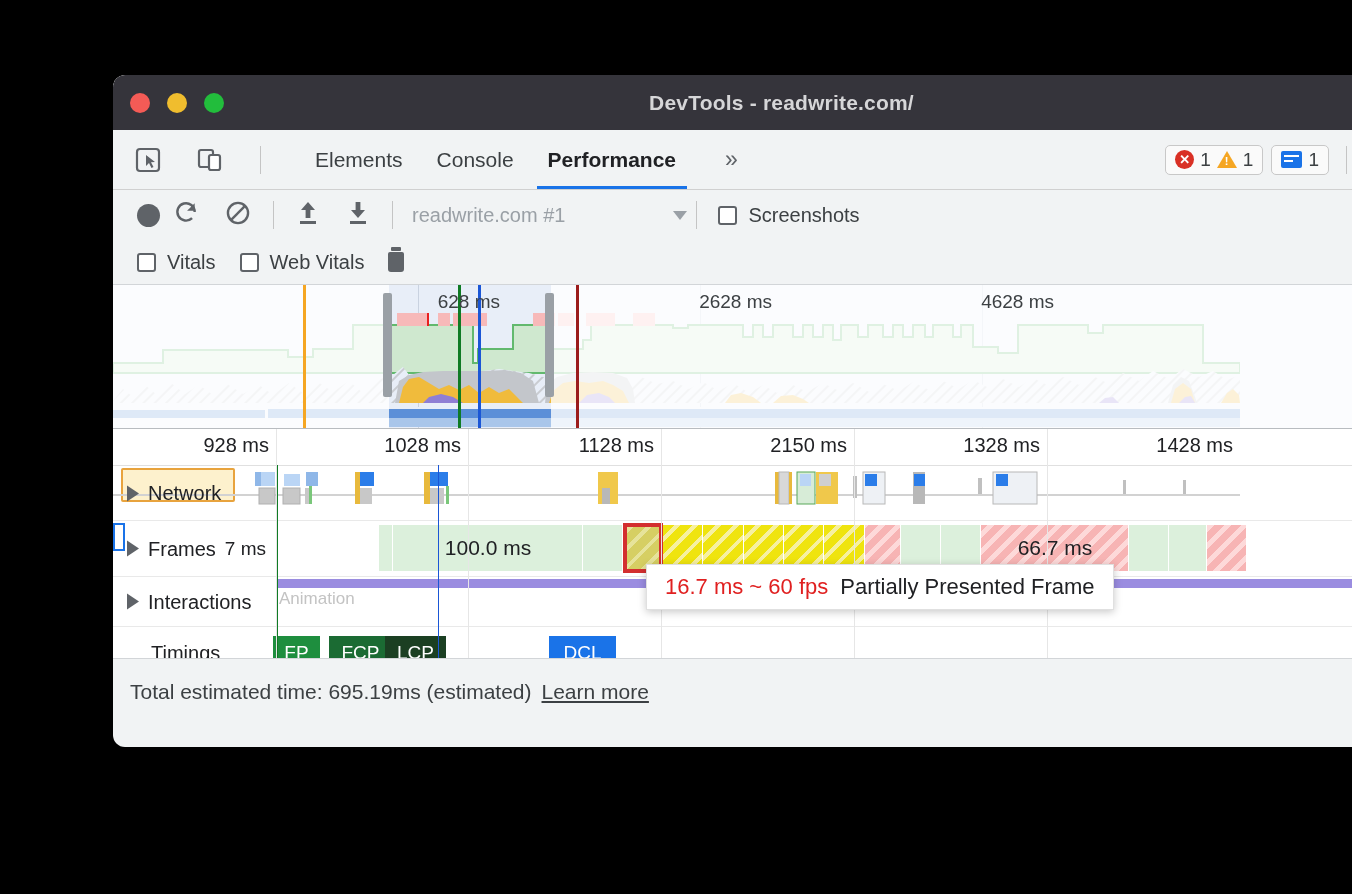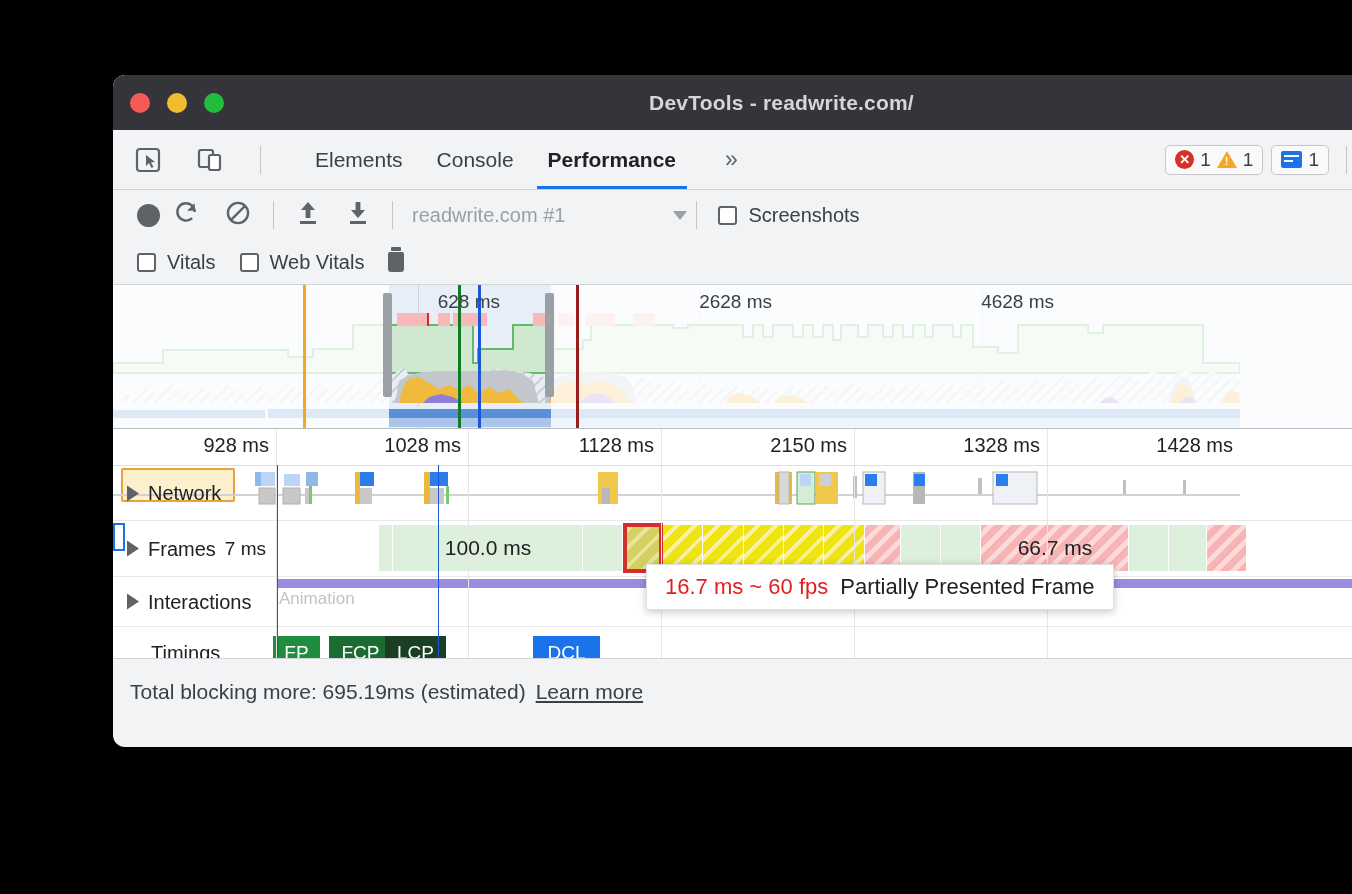--- a/index.html
+++ b/index.html
@@ -644,27 +644,27 @@
         </div>
       </div>
 
       <div class="track" style="height:52px;border-bottom:none;">
         <div class="track-label" style="left:38px;">
           <span>Timings</span>
         </div>
         <div class="chip" style="left:160px;width:48px;background:#1e8e3e;">FP</div>
         <div class="chip" style="left:208px;width:64px;background:#1b6b33;margin-left:8px;">FCP</div>
         <div class="chip" style="left:272px;width:62px;background:#1b3f22;">LCP</div>
-        <div class="chip" style="left:420px;width:68px;background:#1a73e8;">DCL</div>
+        <div class="chip" style="left:436px;width:68px;background:#1a73e8;">DCL</div>
       </div>
 
       <div class="tooltip" style="left:533px;top:135px;">
         <span class="tt-red">16.7 ms ~ 60 fps</span>
         <span class="tt-dark">Partially Presented Frame</span>
       </div>
     </div>
 
     <div class="footer">
-      <span>Total blocking more: 695.19ms (estimated)</span>
+      <span>Total estimated time: 695.19ms (estimated)</span>
       <a>Learn more</a>
     </div>
   </div>
 </div>
 
 </body></html>

